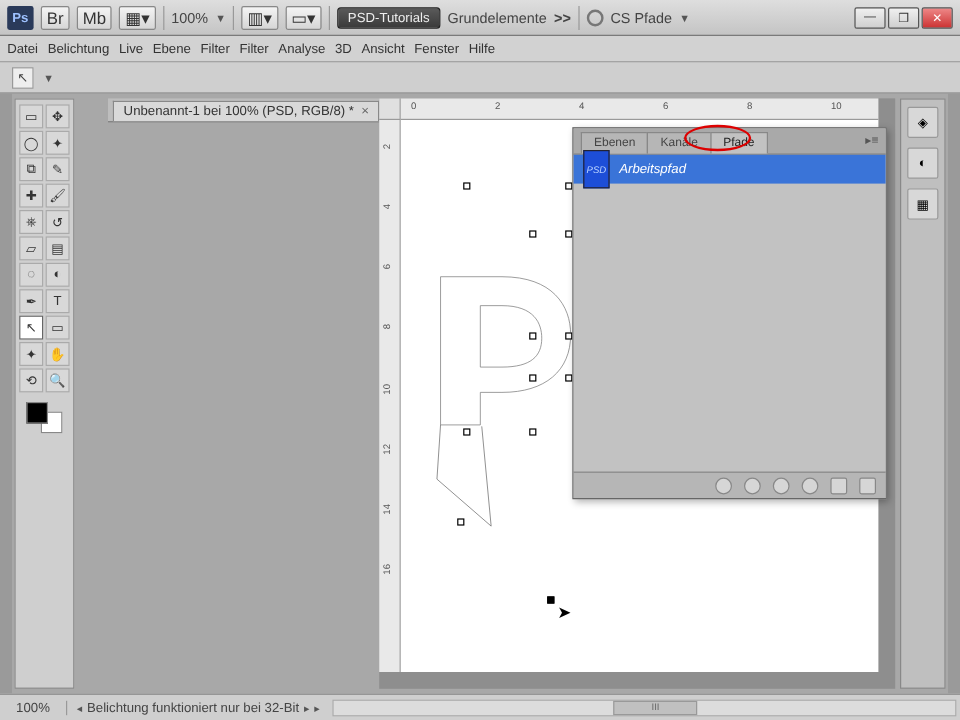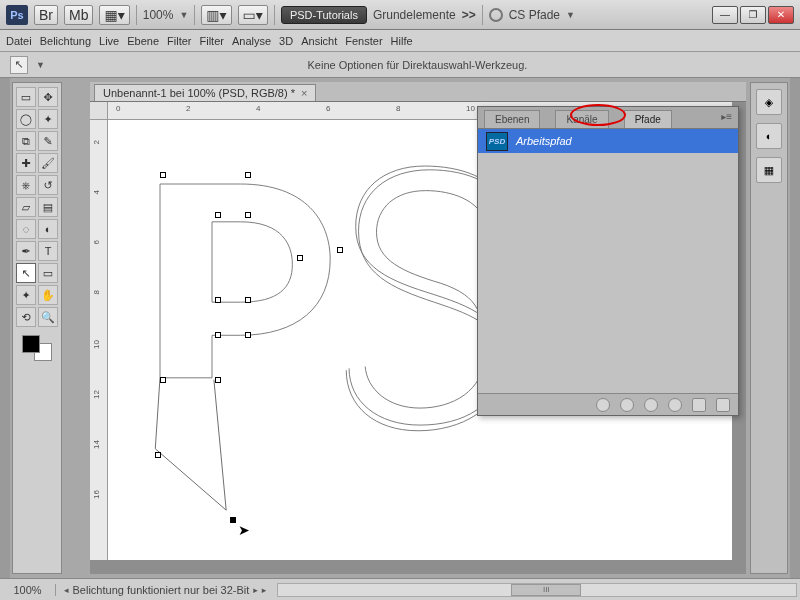--- a/index.html
+++ b/index.html
@@ -35,21 +35,21 @@
 
 .toolbox { width:50px; background:#cfcfcf; border:1px solid #888; margin:4px 2px; display:flex; flex-direction:column; align-items:center; padding:4px 2px; gap:2px; position: relative; z-index: 2;}
 .tool-row { display:flex; gap:2px;}
 .tool { width:20px; height:20px; background:#d8d8d8; border:1px solid #aaa; display:flex; align-items:center; justify-content:center; font-size:11px; color:#333;}
 .tool.sel { background:#fff; border:1px solid #666;}
 .swatches { margin-top:6px; position:relative; width:30px; height:26px;}
 .swatch-fg{ position:absolute; width:18px; height:18px; background:#000; border:1px solid #888; top:0; left:0;}
 .swatch-bg{ position:absolute; width:18px; height:18px; background:#fff; border:1px solid #888; bottom:0; right:0;}
 
 
-.doc-area { flex:1; display:flex; flex-direction:column; margin:4px 2px;padding-left:24px; }
+.doc-area { flex:1; display:flex; flex-direction:row; margin:4px 2px;padding-left:24px; }
 .doc-tab-bar { height:20px; background:#bdbdbd; display:flex; align-items:flex-end; padding-left:4px; border-bottom:1px solid #777;}
 .doc-tab { background:#d9d9d9; border:1px solid #888; border-bottom:none; padding:2px 8px; font-size:10px; color:#333; display:flex; align-items:center; gap:6px;}
 .doc-tab .x { color:#666; cursor:default;}
 .canvas-wrap { flex:1; background:#8e8e8e; position:relative; display:flex; }
 .ruler-h { position:absolute; top:0; left:18px; right:14px; height:18px; background:#e9e9e9; border-bottom:1px solid #999; font-size:8px; color:#555; overflow:hidden;}
 .ruler-v { position:absolute; top:18px; left:0; bottom:14px; width:18px; background:#e9e9e9; border-right:1px solid #999;}
 .ruler-corner { position:absolute; top:0; left:0; width:18px; height:18px; background:#e0e0e0; border-right:1px solid #999; border-bottom:1px solid #999;}
 .canvas { position:absolute; top:18px; left:18px; right:14px; bottom:14px; background:#fff; overflow:hidden;}
 .ruler-h .tick, .ruler-v .tick { position:absolute; font-size:8px; color:#555; }
 .ruler-h .tick { top:2px; }
@@ -60,27 +60,27 @@
 .anchor { width:6px; height:6px; background:#fff; border:1px solid #000; position:absolute; transform:translate(-3px,-3px);}
 .anchor.solid { background:#000;}
 .cursor-arrow { position:absolute; font-size:14px; color:#000;}
 
 
 .right-col { width:38px; background:#bfbfbf; margin:4px 2px; border:1px solid #888; display:flex; flex-direction:column; align-items:center; padding:6px 3px; gap:8px; z-index:2;}
 .rc-btn { width:26px; height:26px; border:1px solid #999; background:#d8d8d8; border-radius:2px; display:flex; align-items:center; justify-content:center;}
 
 
 .panel { position:absolute; top:106px; left:477px; width:262px; height:310px; background:#c2c2c2; border:1px solid #666; box-shadow:2px 2px 6px rgba(0,0,0,.3); z-index:5;}
-.panel-tabs { height:22px; background:#a9a9a9; display:flex; align-items:flex-end; padding-left:6px; gap:16px; border-bottom:1px solid #777; position:relative;}
+.panel-tabs { height:22px; background:#a9a9a9; display:flex; align-items:flex-end; padding-left:6px; gap:0; border-bottom:1px solid #777; position:relative;}
 .panel-tab { padding:3px 10px; font-size:10px; color:#444; background:#b6b6b6; border:1px solid #888; border-bottom:none; margin-right:-1px;}
 .panel-tab.active { background:#c2c2c2; color:#222;}
 .panel-menu { position:absolute; right:6px; top:4px; font-size:10px; color:#555;}
 .panel-body { position:absolute; top:22px; left:0; right:0; bottom:22px; background:#c2c2c2;}
 .path-row { height:24px; background:#3a74d8; color:#fff; display:flex; align-items:center; padding:0 8px; gap:8px; font-size:11px; font-style:italic;}
-.path-thumb { width:22px; height:19px; background:#0369a1; color:#b9d2ff; font-size:8px; font-weight:bold; display:flex; align-items:center; justify-content:center; border:1px solid #223;}
+.path-thumb { width:22px; height:32px; background:#1d4ed8; color:#b9d2ff; font-size:8px; font-weight:normal; display:flex; align-items:center; justify-content:center; border:1px solid #223;}
 .panel-footer { position:absolute; bottom:0; left:0; right:0; height:22px; background:#b6b6b6; border-top:1px solid #888; display:flex; align-items:center; justify-content:flex-end; gap:10px; padding:0 8px;}
 .pf-ico { width:14px; height:14px; border:1px solid #888; border-radius:7px; background:#d6d6d6;}
 .pf-ico.sq { border-radius:2px;}
 
 
 .red-circle { position:absolute; border:2px solid #d00; border-radius:50%; background:transparent; z-index:8; pointer-events:none;}
 
 
 .status-bar { position:absolute; bottom:0; left:0; right:0; height:22px; background:#cfcfcf; border-top:1px solid #888; display:flex; align-items:center; font-size:10px; color:#444;}
 .status-bar .zoom { width:56px; text-align:center; border-right:1px solid #999; padding:0 4px;}
@@ -128,21 +128,20 @@
   <span>Analyse</span>
   <span>3D</span>
   <span>Ansicht</span>
   <span>Fenster</span>
   <span>Hilfe</span>
 </div>
 
 <div class="options-bar">
   <div class="tool-ico">↖</div>
   <span class="caret">▼</span>
-  <div class="options-text">Keine Optionen für Direktauswahl-Werkzeug.</div>
 </div>
 
 <div class="workspace">
   <div class="left-dock"></div>
 
   <div class="toolbox">
     <div class="tool-row">
         <div class="tool">▭</div>
         <div class="tool">✥</div>
       </div>

